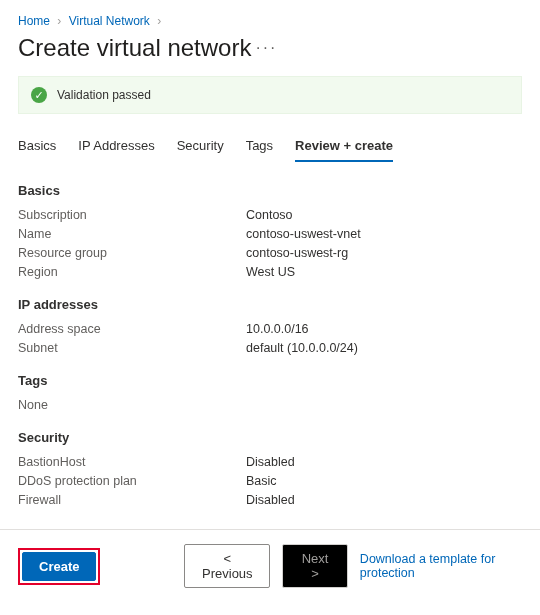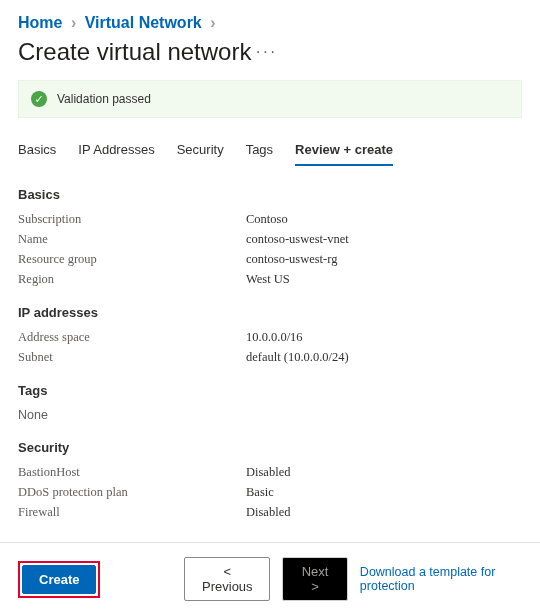--- a/index.html
+++ b/index.html
@@ -8,24 +8,23 @@
     font-family: "Segoe UI", Arial, sans-serif;
     font-size: 13px;
     color: #323130;
     background: #ffffff;
     width: 540px;
   }
   .page {
     padding: 10px 18px 0 18px;
   }
   .breadcrumb {
-    font-size: 16px;
+    font-size: 12px;
     color: #605e5c;
     padding: 4px 0 6px 0;
-    font-weight: bold;
   }
   .breadcrumb a {
     color: #0067b8;
     text-decoration: none;
     cursor: pointer;
   }
   .breadcrumb .sep {
     color: #a19f9d;
     margin: 0 4px;
   }
@@ -103,21 +102,20 @@
     margin: 18px 0 10px 0;
   }
   .section-title.first {
     margin-top: 4px;
   }
   .kv {
     display: flex;
     font-size: 12.5px;
     margin: 5px 0;
     color: #605e5c;
-    font-family: Liberation Serif, serif;
   }
   .kv .k {
     width: 228px;
     color: #605e5c;
   }
   .kv .v {
     color: #323130;
   }
   .none-value {
     font-size: 12.5px;

